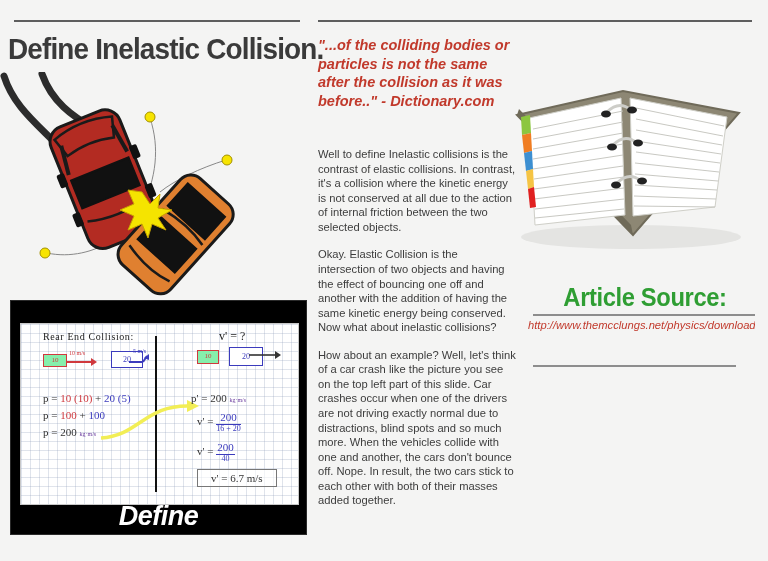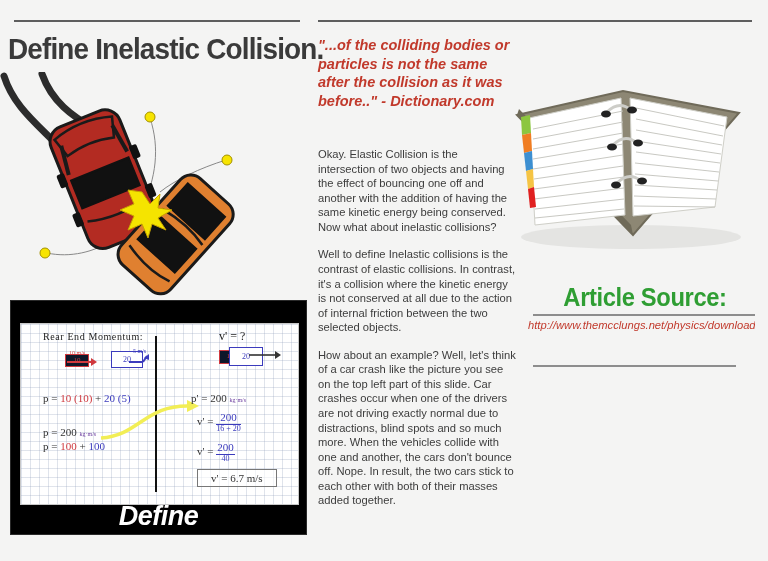--- a/index.html
+++ b/index.html
@@ -90,22 +90,21 @@
   }
   .hdr { left: 22px; top: 8px; font-size: 10px; letter-spacing: 0.6px; }
   .box-red {
     position: absolute;
     border: 1.5px solid #d0393e;
     color: #d0393e;
     font-size: 7px;
     font-family: "Liberation Serif", serif;
     text-align: center;
     line-height: 10px;
-    background: #0f172a;
-    margin-left: 22px;
+    background: #86efac;
   }
   .box-blue {
     position: absolute;
     border: 1.5px solid #3b3bbd;
     color: #3b3bbd;
     font-size: 8px;
     font-family: "Liberation Serif", serif;
     text-align: center;
     background: #fff;
     margin-left: 12px;
@@ -259,21 +258,21 @@
     </g>
 
     <polygon fill="#f5e400" stroke="#c9a400" stroke-width="1" points="142,120 150,132 160,122 158,136 172,138 158,146 166,158 152,152 148,166 142,152 128,158 134,144 120,138 134,132 128,118"></polygon>
   </svg>
 
   <div class="video-panel">
     <div class="wb">
       <div class="wb-grid"></div>
       <div class="wb-divider"></div>
 
-      <div class="wb-txt hdr">Rear End Momentum:</div>
+      <div class="wb-txt hdr">Rear End Collision:</div>
 
       <div class="box-red" style="left:22px; top:30px; width:22px; height:11px;">10</div>
       <div class="lbl-red" style="left:48px; top:26px;">10 m/s</div>
       <svg style="position:absolute;left:46px;top:34px;" width="30" height="8">
           <line x1="0" y1="4" x2="24" y2="4" stroke="#d0393e" stroke-width="2"></line>
           <polygon points="24,0 30,4 24,8" fill="#d0393e"></polygon>
         </svg>
       <div class="box-blue" style="left:78px; top:27px; width:30px; height:15px; line-height:15px;">20</div>
       <div class="lbl-blue" style="left:112px; top:24px;">5 m/s</div>
       <svg style="position:absolute;left:108px;top:30px;" width="22" height="12">
@@ -281,21 +280,21 @@
           <line x1="14" y1="8" x2="18" y2="2" stroke="#3b3bbd" stroke-width="2"></line>
           <polygon points="15,4 20,0 20,6" fill="#3b3bbd"></polygon>
         </svg>
 
       <div class="eq" style="left:22px; top:68px;">
         <span>p =</span>
         <span class="r">10 (10)</span>
         <span>+</span>
         <span class="b">20 (5)</span>
       </div>
-      <div class="eq" style="left:22px; top:85px;margin-top:31px;">
+      <div class="eq" style="left:22px; top:85px;">
         <span>p =</span>
         <span class="r">100</span>
         <span>+</span>
         <span class="b">100</span>
       </div>
       <div class="eq" style="left:22px; top:102px;">
         <span>p =</span>
         <span>200</span>
         <span class="u">kg·m/s</span>
       </div>
@@ -333,22 +332,22 @@
         </span>
       </div>
       <div class="ansbox" style="left:176px; top:145px;">v' = 6.7 m/s</div>
     </div>
     <div class="video-label">Define</div>
   </div>
 
   <div class="quote">"...of the colliding bodies or particles is not the same after the collision as it was before.." - Dictionary.com</div>
 
   <div class="body-col">
+    <p>Well to define Inelastic collisions is the contrast of elastic collisions. In contrast, it's a collision where the kinetic energy is not conserved at all due to the action of internal friction between the two selected objects.</p>
     <p>Okay. Elastic Collision is the intersection of two objects and having the effect of bouncing one off and another with the addition of having the same kinetic energy being conserved. Now what about inelastic collisions?</p>
-    <p>Well to define Inelastic collisions is the contrast of elastic collisions. In contrast, it's a collision where the kinetic energy is not conserved at all due to the action of internal friction between the two selected objects.</p>
     <p>How about an example? Well, let's think of a car crash like the picture you see on the top left part of this slide. Car crashes occur when one of the drivers are not driving exactly normal due to distractions, blind spots and so much more. When the vehicles collide with one and another, the cars don't bounce off. Nope. In result, the two cars stick to each other with both of their masses added together.</p>
   </div>
 
   <svg class="notebook" viewBox="0 0 245 175">
 
     <ellipse cx="126" cy="152" rx="110" ry="12" fill="#e4e4e2"></ellipse>
 
     <polygon points="12,30 118,6 234,28 128,150" fill="#8d8774" stroke="#6f6a59" stroke-width="2"></polygon>
     <polygon points="12,30 128,150 126,140 14,24" fill="#6f6a59"></polygon>
 

